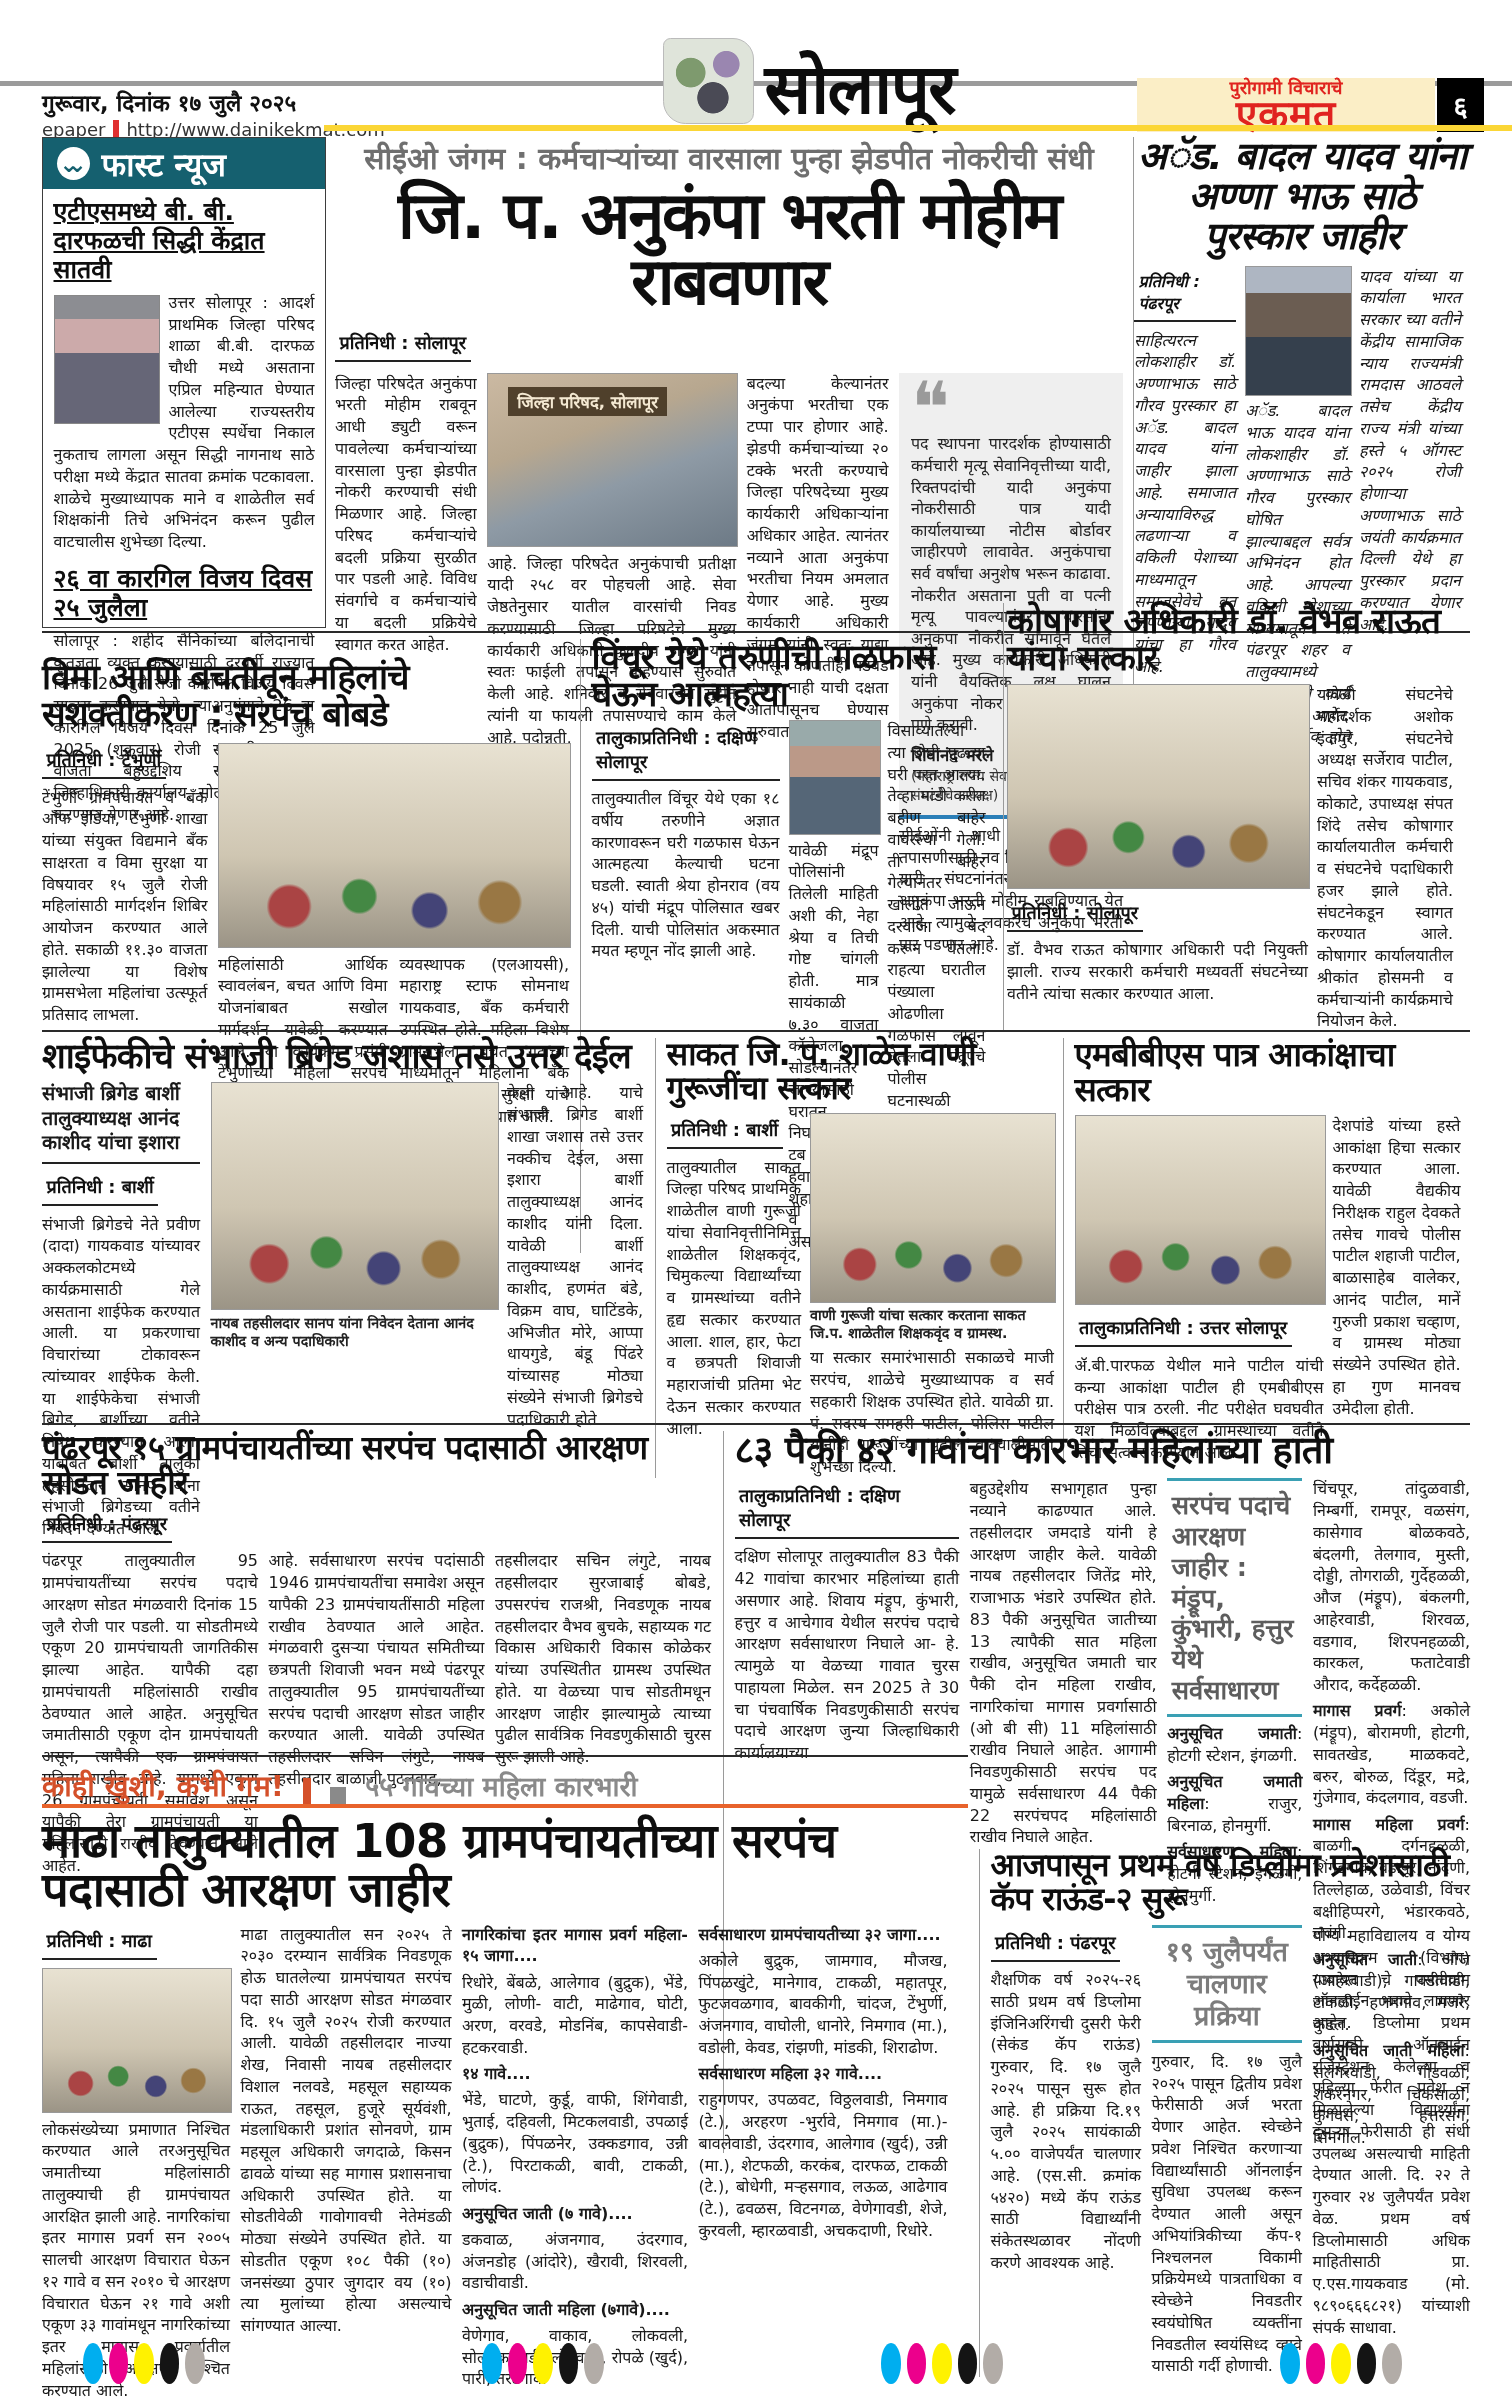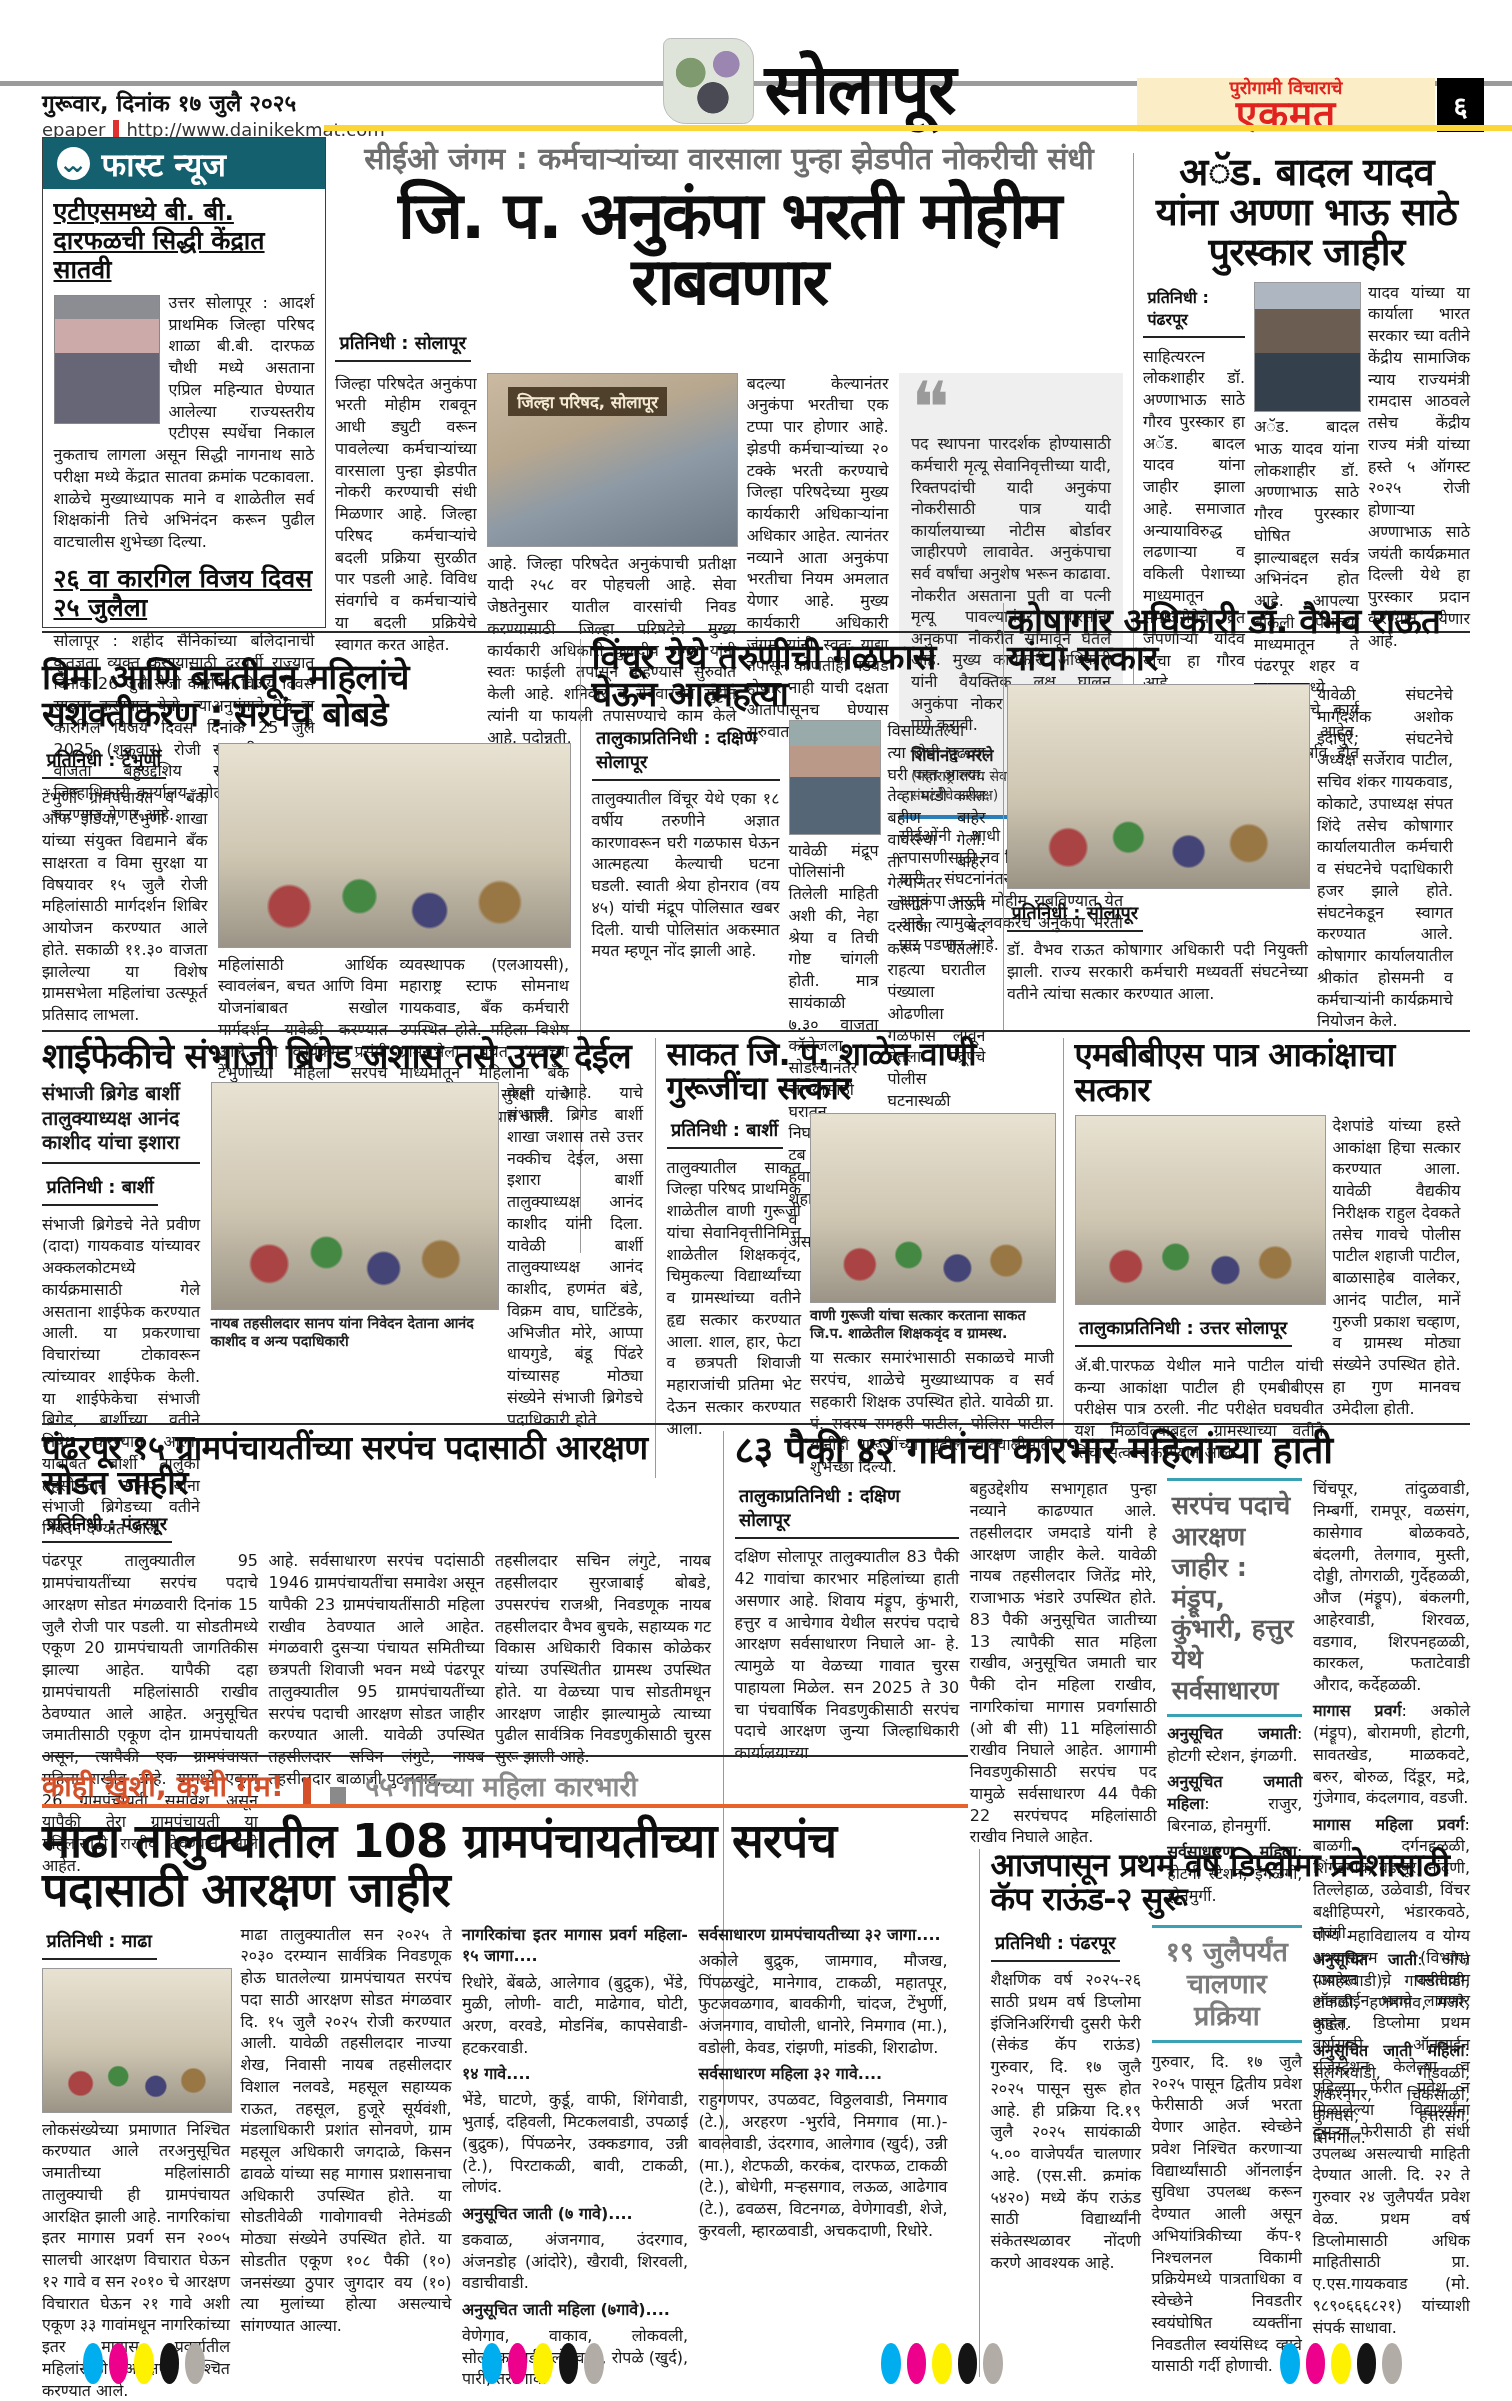--- a/index.html
+++ b/index.html
@@ -141,21 +141,21 @@
         <div class="quote-mark">❝</div>
         <div class="quote-text">पद स्थापना पारदर्शक होण्यासाठी कर्मचारी मृत्यू सेवानिवृत्तीच्या यादी, रिक्तपदांची यादी अनुकंपा नोकरीसाठी पात्र यादी कार्यालयाच्या नोटीस बोर्डावर जाहीरपणे लावावेत. अनुकंपाचा सर्व वर्षांचा अनुशेष भरून काढावा. नोकरीत असताना पती वा पत्नी मृत्यू पावल्यानंतर वारसांना अनुकंपा नोकरीत सामावून घेतले आहे. मुख्य कार्यकारी अधिकारी यांनी वैयक्तिक लक्ष घालून अनुकंपा नोकर भरती पारदर्शक पणे करावी.</div>
         <div class="quote-attr">शिवानंद भरले</div>
         <div class="quote-attr-sub">(महाराष्ट्र राज्य सेवानिवृत्त शिक्षक संघटनेचे अध्यक्ष)</div>
       </div>
       <div class="body" style="margin-top:6px;">सीईओंनी आधी आपादी वारीच्या तपासणीसाठी नव दिवस मुक्काम होता. यारी संघटनांनंतर सात वर्षानंतर अनुकंपा भरती मोहीम राबविण्यात येत आहे. त्यामुळे लवकरच अनुकंपा भरती पार पडणार आहे.</div>
     </div>
   </div>
 </div>
 
-<div class="story vline" style="left:1133px;top:153px;width:337px;padding-left:9px;box-sizing:border-box;">
+<div class="story vline" style="left:1133px;top:137px;width:337px;padding-left:0;box-sizing:border-box;font-style:italic;">
   <h2 style="font-size:38px;text-align:center;">अॅड. बादल यादव यांना अण्णा भाऊ साठे पुरस्कार जाहीर</h2>
   <div style="display:flex;gap:9px;margin-top:9px;">
     <div style="width:102px;">
       <span class="byline" style="font-size:16px;">प्रतिनिधी : पंढरपूर</span>
       <div class="body">साहित्यरत्न लोकशाहीर डॉ. अण्णाभाऊ साठे गौरव पुरस्कार हा अॅड. बादल यादव यांना जाहीर झाला आहे. समाजात अन्यायाविरुद्ध लढणाऱ्या व वकिली पेशाच्या माध्यमातून समाजसेवेचे व्रत जपणाऱ्या यादव यांचा हा गौरव आहे.</div>
     </div>
     <div style="width:105px;">
       <div class="photo" style="width:105px;height:128px;background:linear-gradient(180deg,#aeb6c2 0 20%,#6b5d52 20% 55%,#35404d 55% 100%);"></div>
       <div class="body" style="margin-top:4.5px;">अॅड. बादल भाऊ यादव यांना लोकशाहीर डॉ. अण्णाभाऊ साठे गौरव पुरस्कार घोषित झाल्याबद्दल सर्वत्र अभिनंदन होत आहे. आपल्या वकिली पेशाच्या माध्यमातून ते पंढरपूर शहर व तालुक्यामध्ये समाजसेवेचे कार्य करीत आहेत. त्यांचा वर्षाव होत आहे.</div>
     </div>

